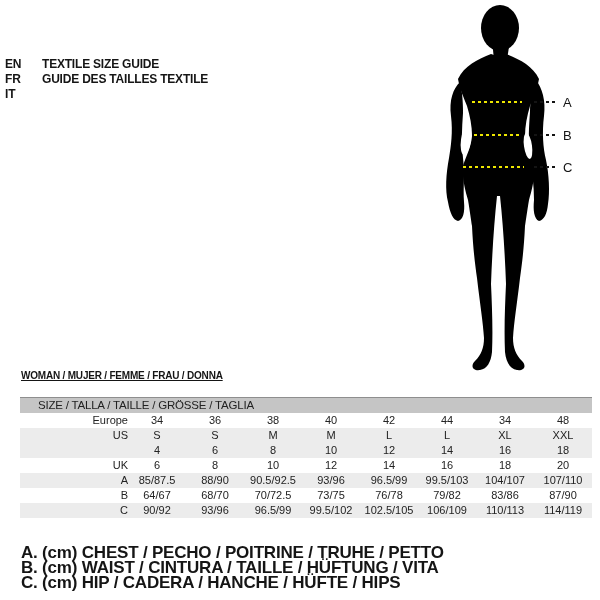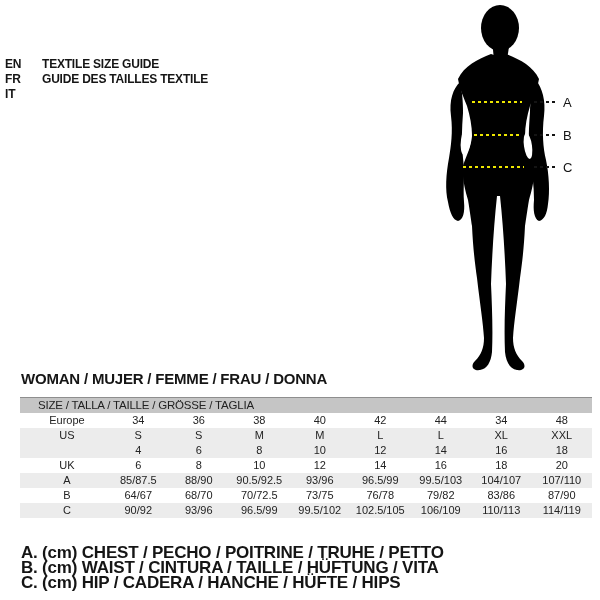--- a/index.html
+++ b/index.html
@@ -18,30 +18,30 @@
 
   
   .figure-svg{position:absolute;left:400px;top:0;}
   .dash-yellow{position:absolute;height:2px;
     background:repeating-linear-gradient(90deg,#ede600 0 3px,transparent 3px 6px);}
   .dash-black{position:absolute;height:2px;
     background:repeating-linear-gradient(90deg,#141414 0 3px,transparent 3px 6px);}
   .marker-label{position:absolute;font-size:13px;color:#141414;line-height:13px;}
 
   
-  .woman-line{position:absolute;left:21px;top:370px;font-size:15px;font-weight:bold;
-    letter-spacing:-0.2px;color:#151515;white-space:nowrap;}
+  .woman-line{position:absolute;left:21px;top:370px;font-size:10px;font-weight:bold;
+    letter-spacing:-0.2px;color:#151515;white-space:nowrap;text-decoration:underline;}
 
   
   .size-table{position:absolute;left:20px;top:397px;width:572px;}
   .thead{height:15px;line-height:15px;background:#c5c5c5;border-top:1px solid #8e8e8e;
     padding-left:18px;font-size:11.5px;color:#222;letter-spacing:-0.2px;}
   .trow{display:flex;height:15px;line-height:15px;font-size:11px;color:#232323;}
   .trow.shaded{background:#ececec;}
-  .tlabel{width:82px;padding-left:6px;text-align:center;white-space:nowrap;}
+  .tlabel{width:82px;padding-left:6px;text-align:right;white-space:nowrap;margin-left:20px;}
   .tcell{flex:1;text-align:center;white-space:nowrap;}
 
   
   .legend{position:absolute;left:21px;top:545px;}
   .legend-line{height:15px;line-height:15px;font-size:17px;font-weight:bold;
     letter-spacing:-0.2px;color:#151515;white-space:nowrap;}
 </style>
 </head>
 <body>
 

